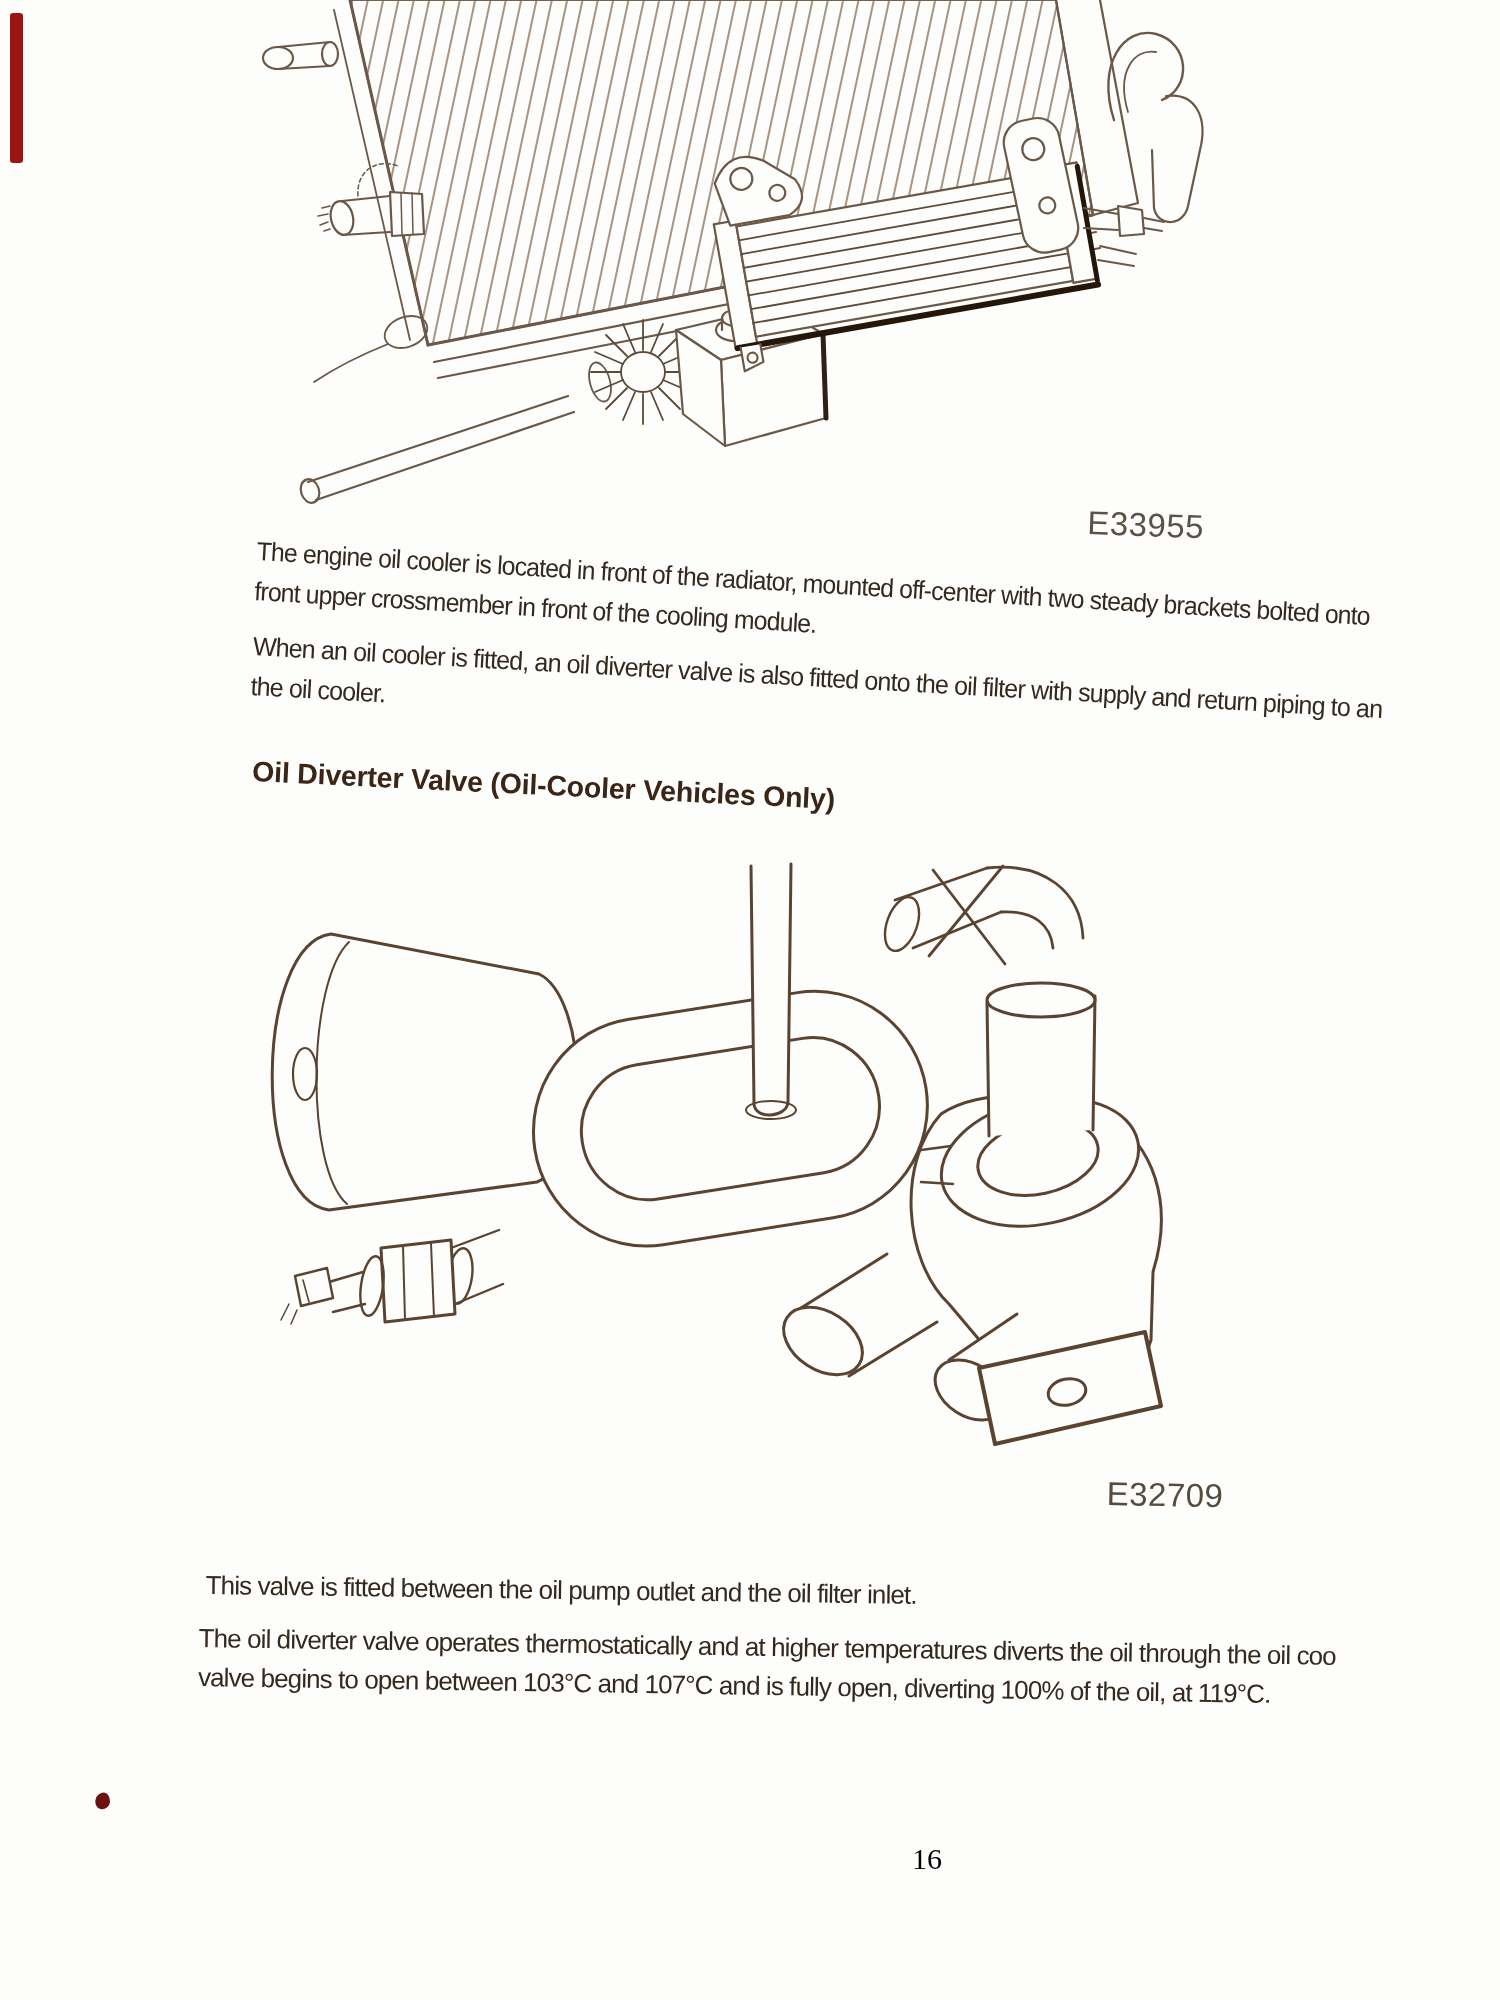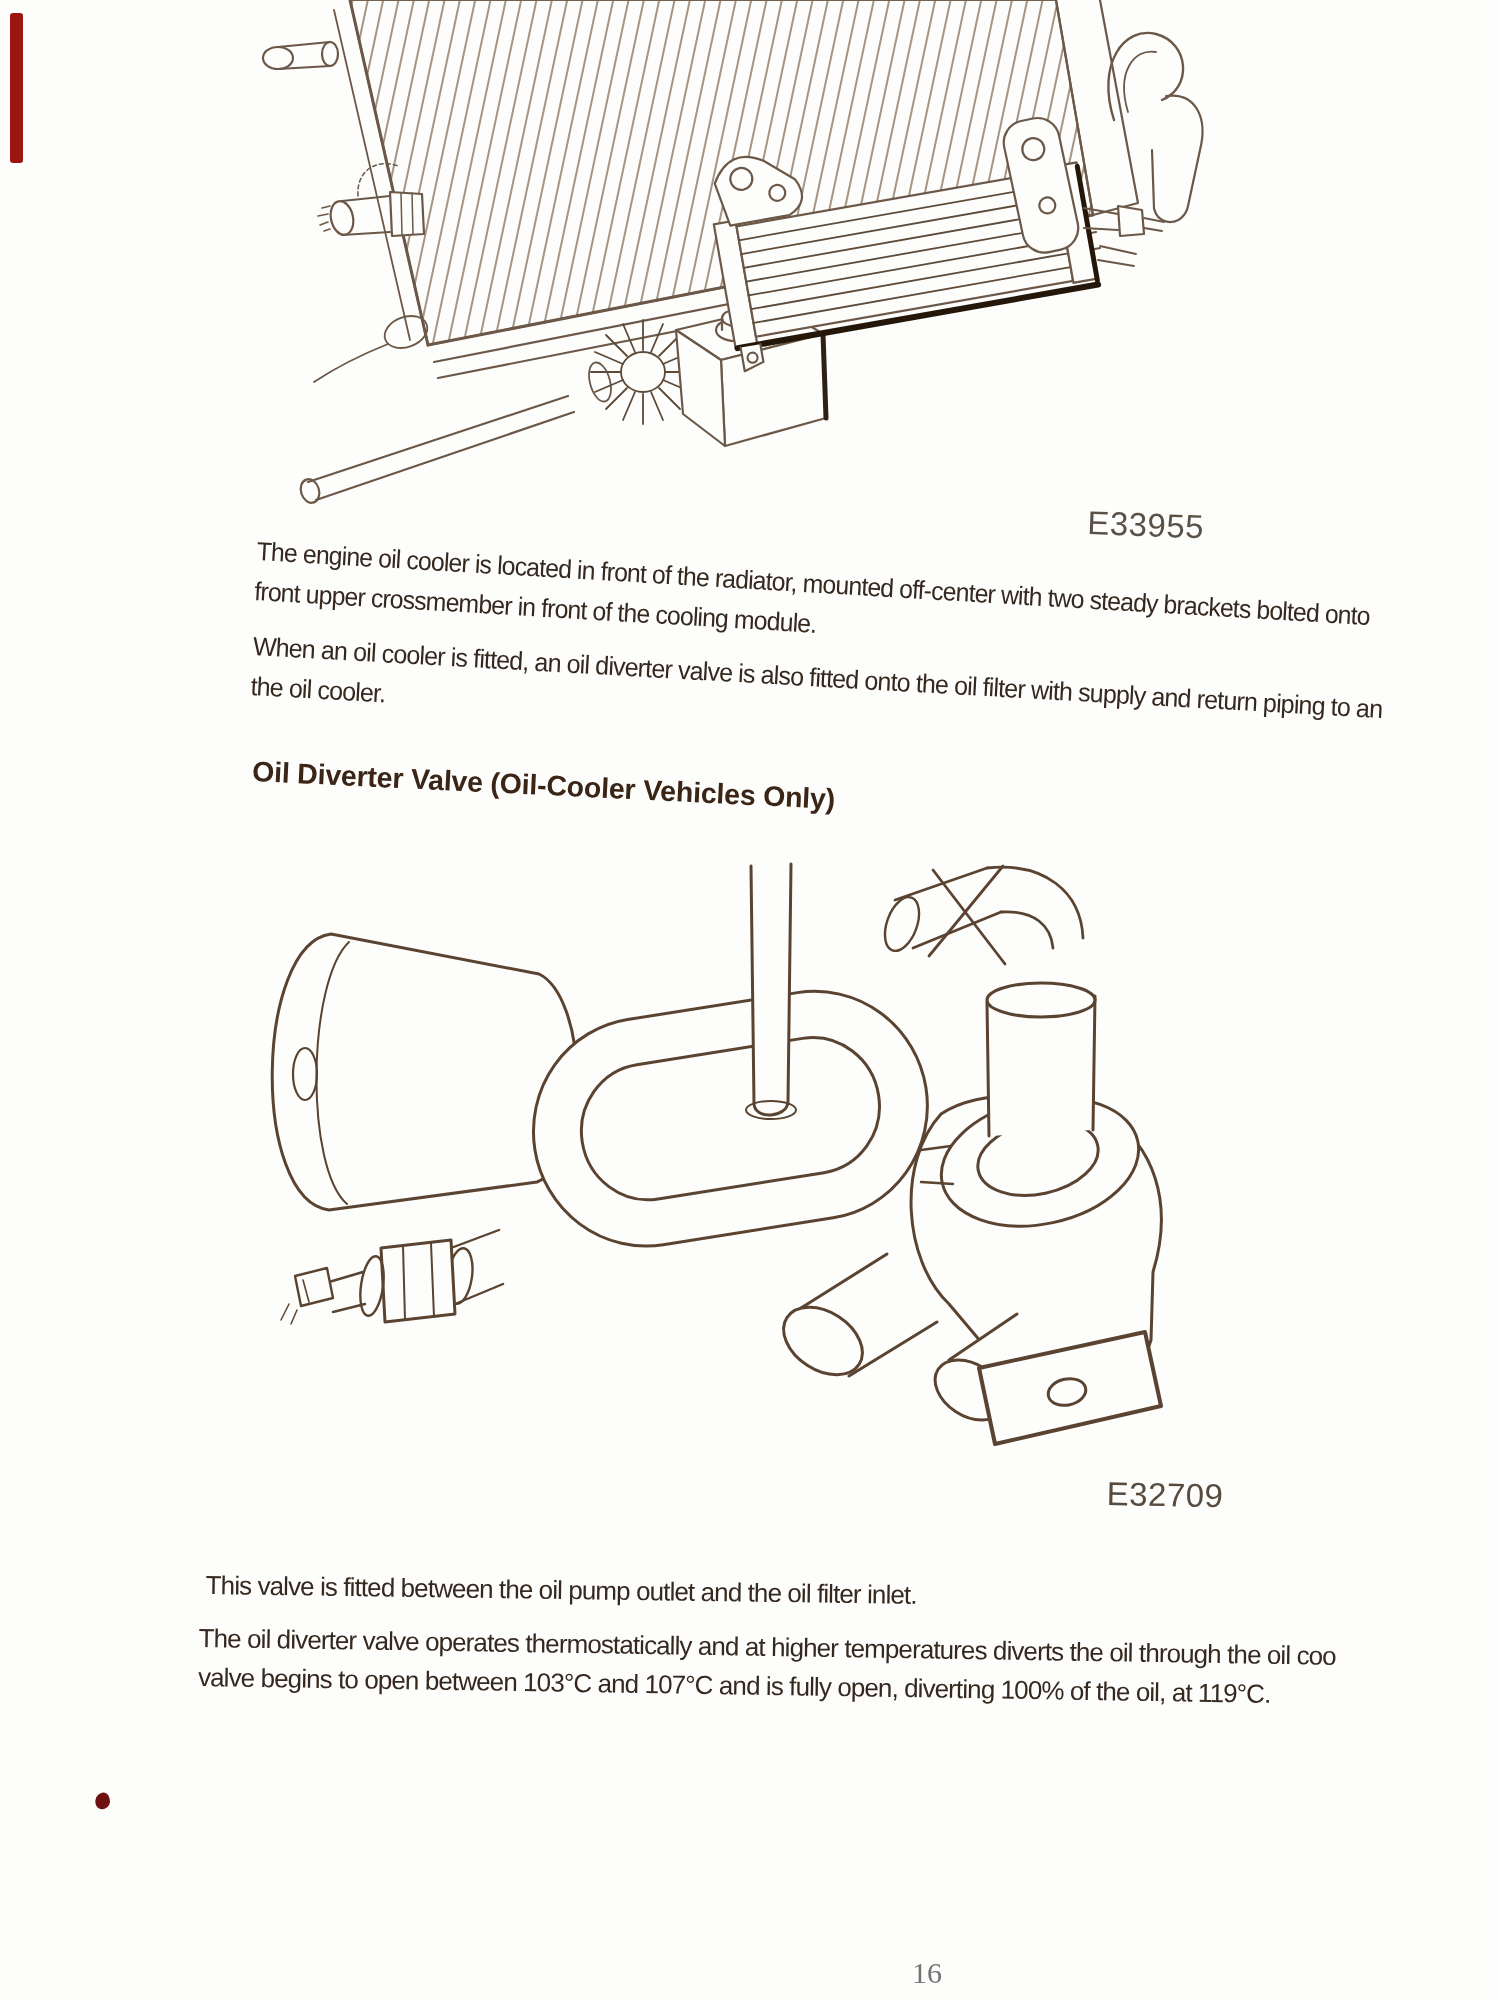--- a/index.html
+++ b/index.html
@@ -33,23 +33,23 @@
     white-space:nowrap;
   }
   .figlabel{
     font-size:33px;letter-spacing:0.5px;
     color:#5b5146;
     transform-origin:0 0;white-space:nowrap;
   }
   .fl1{left:1088px;top:504px;transform:rotate(2.1deg);}
   .fl2{left:1107px;top:1475px;transform:rotate(1.1deg);color:#574a3e;}
   .pageno{
-    left:912px;top:1956px;
+    left:912px;top:1842px;
     font-family:"Liberation Serif", serif;
-    font-size:30px;color:#737373;
+    font-size:30px;color:#000000;
   }
   .redbar{
     left:10px;top:13px;width:13px;height:150px;
     background:#9c1511;border-radius:3px;
   }
   .reddot{
     left:95px;top:1793px;width:15px;height:16px;
     background:#6f1010;
     border-radius:62% 38% 55% 45%;
     transform:rotate(-18deg);

